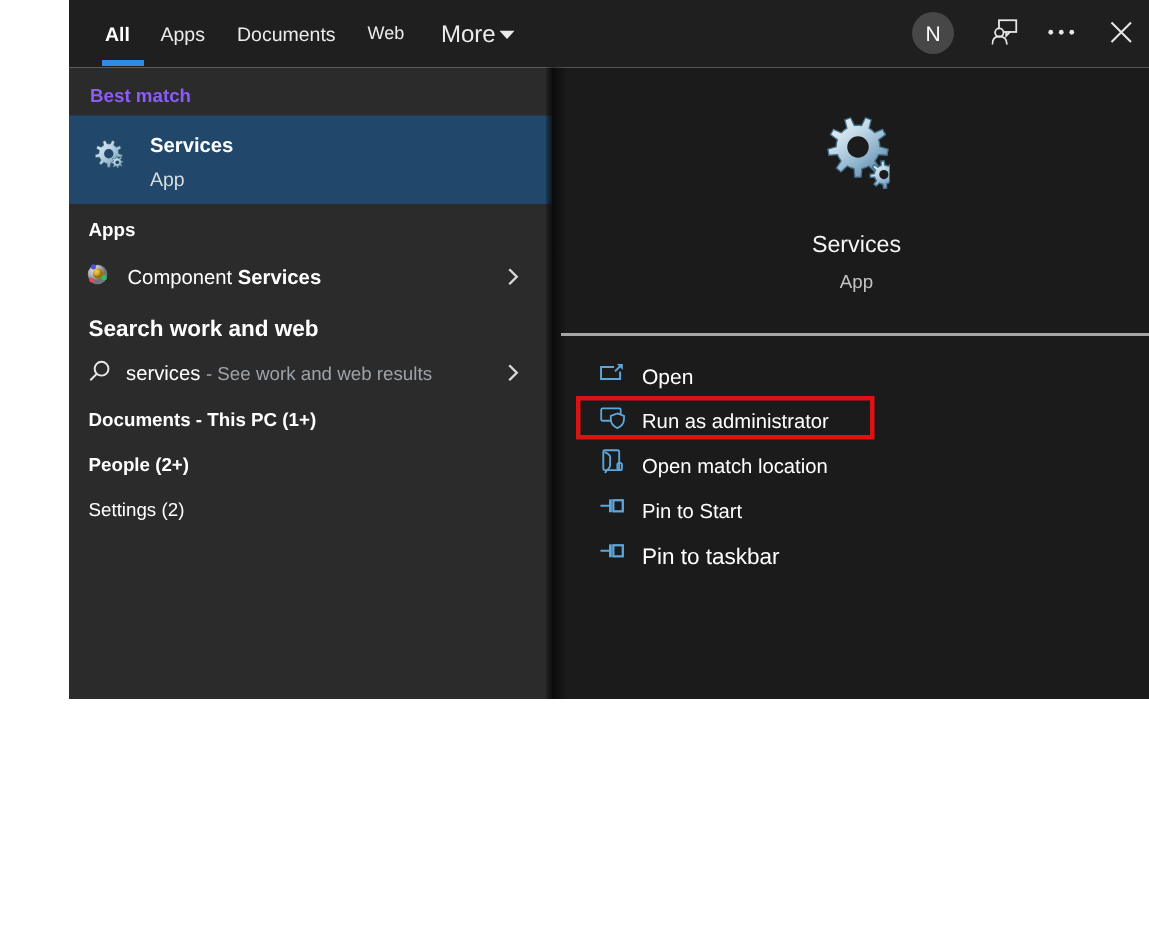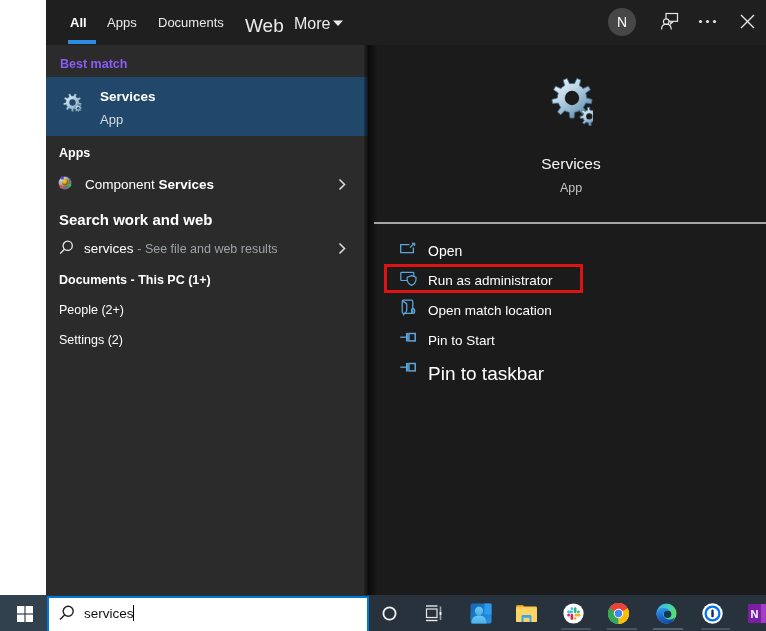--- a/index.html
+++ b/index.html
@@ -1,24 +1,24 @@
 <!DOCTYPE html>
 <html><head><meta charset="utf-8"><style>
 *{margin:0;padding:0;box-sizing:border-box}
 body{font-family:"Liberation Sans",sans-serif}
-#c{position:relative;width:766px;height:631px;background:#fff;overflow:hidden}
+#c{position:relative;width:766px;height:466px;background:#fff;overflow:hidden}
 .abs{position:absolute}
 </style></head><body>
 <div id="c">
 
 <div class="abs" style="left:46px;top:0;width:720px;height:45px;background:#1f1f1f"></div>
 <div class="abs" style="left:70px;top:15px;font-size:13px;font-weight:bold;color:#fff">All</div>
 <div class="abs" style="left:107px;top:15px;font-size:13px;color:#ebebeb">Apps</div>
 <div class="abs" style="left:158px;top:15px;font-size:13px;color:#ebebeb">Documents</div>
-<div class="abs" style="left:245px;top:15px;font-size:19px;color:#ebebeb">Web</div>
+<div class="abs" style="left:245px;top:15px;font-size:12px;color:#ebebeb">Web</div>
 <div class="abs" style="left:294px;top:15px;font-size:16px;color:#ebebeb">More</div>
 <svg class="abs" style="left:332px;top:19px" width="12" height="8">
       <path d="M1 1.5 L6 7 L11 1.5 Z" fill="#ebebeb"></path>
     </svg>
 <div class="abs" style="left:68px;top:40px;width:28px;height:4px;background:#2f8ce4"></div>
 
 <div class="abs" style="left:608px;top:8px;width:28px;height:28px;border-radius:50%;background:#474747;color:#fff;font-size:14px;text-align:center;line-height:28px">N</div>
 
 <svg class="abs" style="left:661px;top:12px" width="19" height="19" fill="none" stroke="#e6e6e6" stroke-width="1.2">
 <rect x="5" y="1.5" width="11.5" height="7.8"></rect>
@@ -84,27 +84,27 @@
 <svg class="abs" style="left:338px;top:178px" width="8" height="13" fill="none" stroke="#d8d8d8" stroke-width="1.6">
       <path d="M1.5 1.5 L6.5 6.5 L1.5 11.5"></path>
     </svg>
 
 <div class="abs" style="left:59px;top:211px;font-size:15px;font-weight:bold;color:#fff">Search work and web</div>
 
 <svg class="abs" style="left:59px;top:240px" width="15" height="15" fill="none" stroke="#e8e8e8" stroke-width="1.3">
       <circle cx="8.7" cy="5.8" r="4.6"></circle>
       <path d="M5.4 9.3 L1.2 13.5"></path>
     </svg>
-<div class="abs" style="left:84px;top:241px;font-size:13.5px;color:#fff">services <span style="color:#9da3a8;font-size:12.5px">- See file and web results</span></div>
+<div class="abs" style="left:84px;top:241px;font-size:13.5px;color:#fff">services <span style="color:#9da3a8;font-size:12.5px">- See work and web results</span></div>
 <svg class="abs" style="left:338px;top:242px" width="8" height="13" fill="none" stroke="#d8d8d8" stroke-width="1.6">
       <path d="M1.5 1.5 L6.5 6.5 L1.5 11.5"></path>
     </svg>
 
 <div class="abs" style="left:59px;top:273px;font-size:12.5px;font-weight:bold;color:#fff">Documents - This PC (1+)</div>
-<div class="abs" style="left:59px;top:303px;font-size:12.5px;font-weight:normal;color:#fff">People (2+)</div>
+<div class="abs" style="left:59px;top:303px;font-size:12.5px;font-weight:bold;color:#fff">People (2+)</div>
 <div class="abs" style="left:59px;top:333px;font-size:12.5px;font-weight:normal;color:#fff">Settings (2)</div>
 
 <div class="abs" style="left:368px;top:45px;width:398px;height:550px;background:#1b1b1b"></div>
 <div class="abs" style="left:364px;top:45px;width:14px;height:550px;background:linear-gradient(to right,rgba(10,10,10,0.25),rgba(5,5,5,0.75) 30%,rgba(0,0,0,0))"></div>
 
 <svg class="abs" style="left:551px;top:77px" width="42" height="50" viewBox="0 0 35.7 42.5">
   <defs>
         <linearGradient id="g2" x1="0" y1="0" x2="0.8" y2="1">
           <stop offset="0" stop-color="#f5fafc"></stop>
           <stop offset="0.4" stop-color="#c2d8e6"></stop>
@@ -151,21 +151,21 @@
       <rect x="6" y="0.9" width="1.9" height="8.6" fill="#5da7dc" stroke="none"></rect>
       <rect x="8.9" y="1.5" width="6.3" height="7.4" stroke-width="1.5"></rect>
     </svg>
 <div class="abs" style="left:428px;top:333px;font-size:13.5px;color:#fff">Pin to Start</div>
 
 <svg class="abs" style="left:400px;top:362px" width="17" height="11" fill="none" stroke="#5da7dc" stroke-width="1.3">
       <path d="M0.3 5.2 H6"></path>
       <rect x="6" y="0.9" width="1.9" height="8.6" fill="#5da7dc" stroke="none"></rect>
       <rect x="8.9" y="1.5" width="6.3" height="7.4" stroke-width="1.5"></rect>
     </svg>
-<div class="abs" style="left:428px;top:363px;font-size:19px;color:#fff">Pin to taskbar</div>
+<div class="abs" style="left:428px;top:363px;font-size:15px;color:#fff">Pin to taskbar</div>
 
 <div class="abs" style="left:0;top:595px;width:766px;height:36px;background:#28323d"></div>
 <div class="abs" style="left:0;top:595px;width:47px;height:36px;background:#31414e"></div>
 <svg class="abs" style="left:17px;top:606px" width="16" height="16">
       <rect x="0" y="0" width="7.4" height="7.4" fill="#fff"></rect>
       <rect x="8.6" y="0" width="7.4" height="7.4" fill="#fff"></rect>
       <rect x="0" y="8.6" width="7.4" height="7.4" fill="#fff"></rect>
       <rect x="8.6" y="8.6" width="7.4" height="7.4" fill="#fff"></rect>
     </svg>
 

